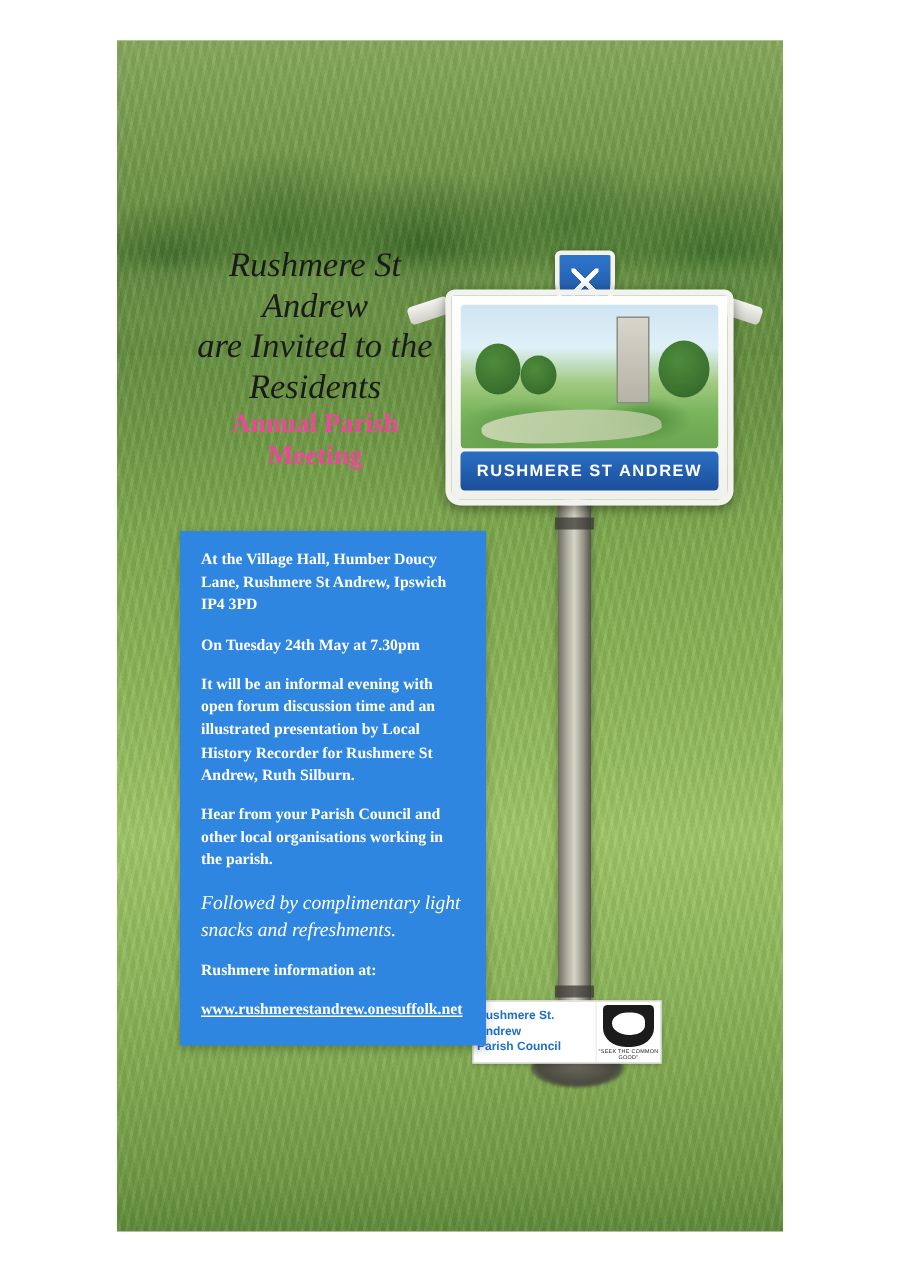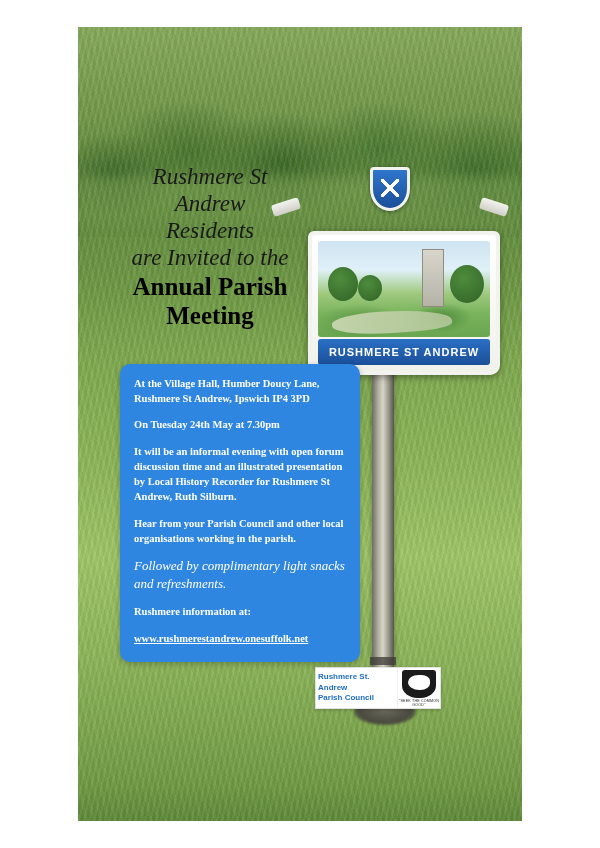--- a/index.html
+++ b/index.html
@@ -101,30 +101,29 @@
   
   .sign-board {
     position: absolute;
     left: 216px;
     top: 140px;
     width: 192px;
     height: 170px;
   }
   .sign-frame {
     position: absolute;
-    left: 14px; top: 26px;
+    left: 3px; top: 26px;
     width: 192px;
     height: 144px;
     background: linear-gradient(to bottom, #ffffff 0%, #f1f1ec 100%);
     border: 4px solid #f2f2ee;
     border-radius: 6px 6px 10px 10px;
     box-shadow: 0 2px 7px rgba(0,0,0,0.4);
     box-sizing: border-box;
     overflow: hidden;
-    margin-top: 38px;
   }
   .sign-scene {
     position: absolute;
     left: 6px; top: 6px; right: 6px;
     height: 96px;
     background:
       radial-gradient(ellipse 60px 24px at 25% 85%, #5d9448 0%, rgba(93,148,72,0) 75%),
       radial-gradient(ellipse 40px 20px at 72% 80%, #4e8a3c 0%, rgba(78,138,60,0) 75%),
       linear-gradient(to bottom, #cfe4f2 0%, #dff0f8 30%, #9fc97e 55%, #7ab45c 75%, #69a64f 100%);
       border-radius: 3px;
@@ -208,41 +207,40 @@
     text-align: center;
     color: #1a1a1a;
     line-height: 1.18;
   }
   .headline .line {
     font-size: 23px;
     font-family: "Liberation Serif", serif;
     font-style: italic;
   }
   .headline .accent {
-    color: #000000;
+    color: #ec4899;
     font-weight: bold;
-    font-size: 25px;
+    font-size: 18px;
   }
 
   
   .info-panel {
     position: absolute;
     left: 120px;
-    top: 364px;
-    width: 240px;
+    top: 354px;
+    width: 204px;
     padding: 12px 14px 16px 14px;
     background: #2f86e0;
     color: #ffffff;
     box-sizing: border-box;
     font-family: "Liberation Serif", serif;
     font-size: 10.5px;
     font-weight: bold;
     line-height: 1.45;
     box-shadow: 0 2px 6px rgba(0,0,0,0.25);
-    border-radius: 10px;
   }
   .info-panel p { margin: 0 0 11px 0; }
   .info-panel p:last-child { margin-bottom: 0; }
   .info-panel .italic {
     font-style: italic;
     font-size: 13px;
     font-weight: normal;
     line-height: 1.4;
   }
   .info-panel .url {
@@ -371,22 +369,22 @@
         <div class="ram"></div>
         <div class="motto">"SEEK THE COMMON GOOD"</div>
       </div>
     </div>
   </div>
 
 
   <div class="headline">
     <div class="line">Rushmere St</div>
     <div class="line">Andrew</div>
+    <div class="line">are Invited to the</div>
     <div class="line">Residents</div>
-    <div class="line">are Invited to the</div>
     <div class="accent">Annual Parish</div>
     <div class="accent">Meeting</div>
   </div>
 
   <div class="info-panel">
     <p>At the Village Hall,  Humber  Doucy Lane, Rushmere St Andrew, Ipswich IP4 3PD</p>
     <p>On Tuesday 24th May at 7.30pm</p>
     <p>It will be an informal evening with open forum discussion time and an illustrated presentation by Local History Recorder for Rushmere St Andrew,  Ruth Silburn.</p>
     <p>Hear from your Parish Council and other local organisations working in the parish.</p>
     <p class="italic">Followed by complimentary light snacks and refreshments.</p>

